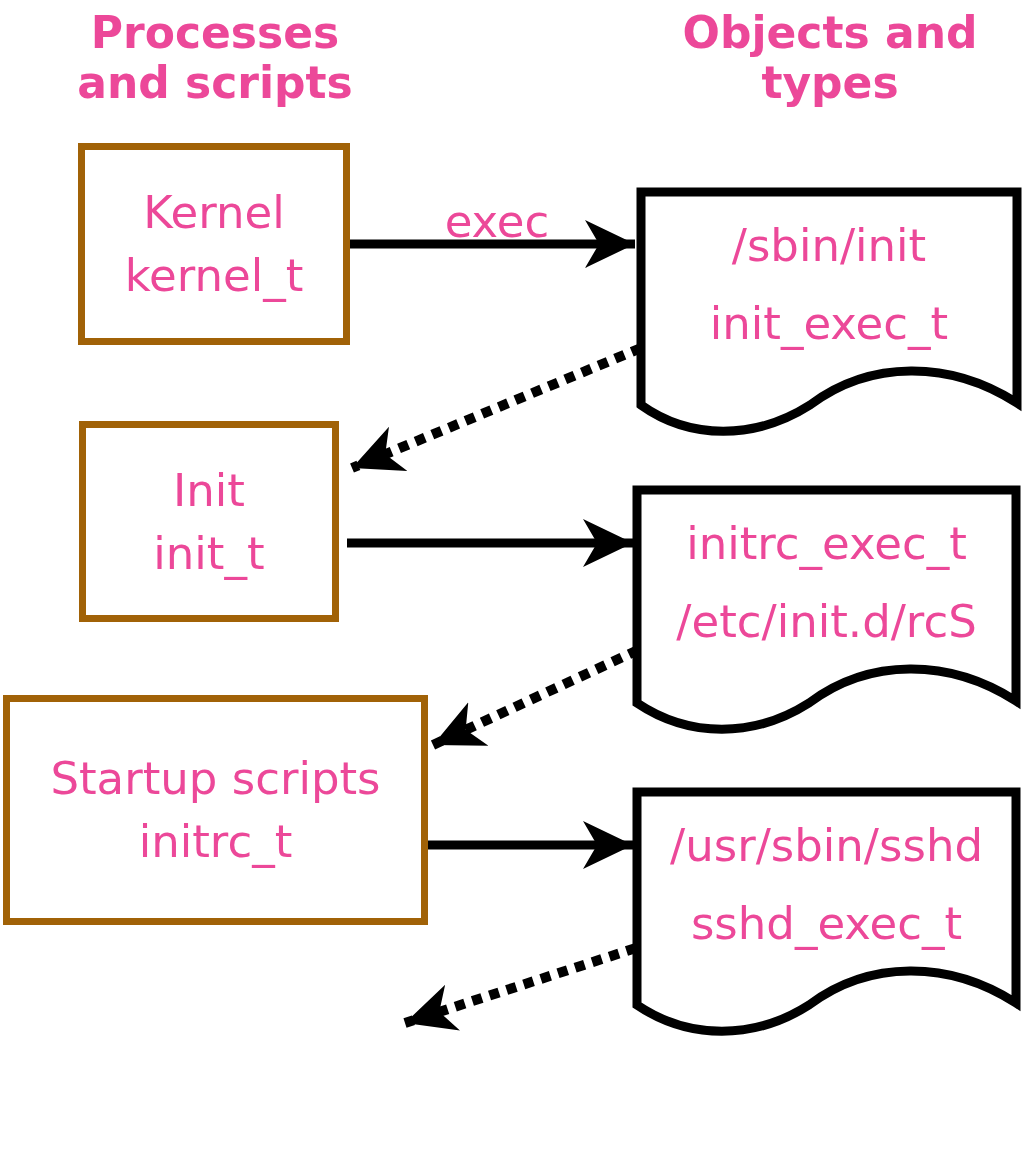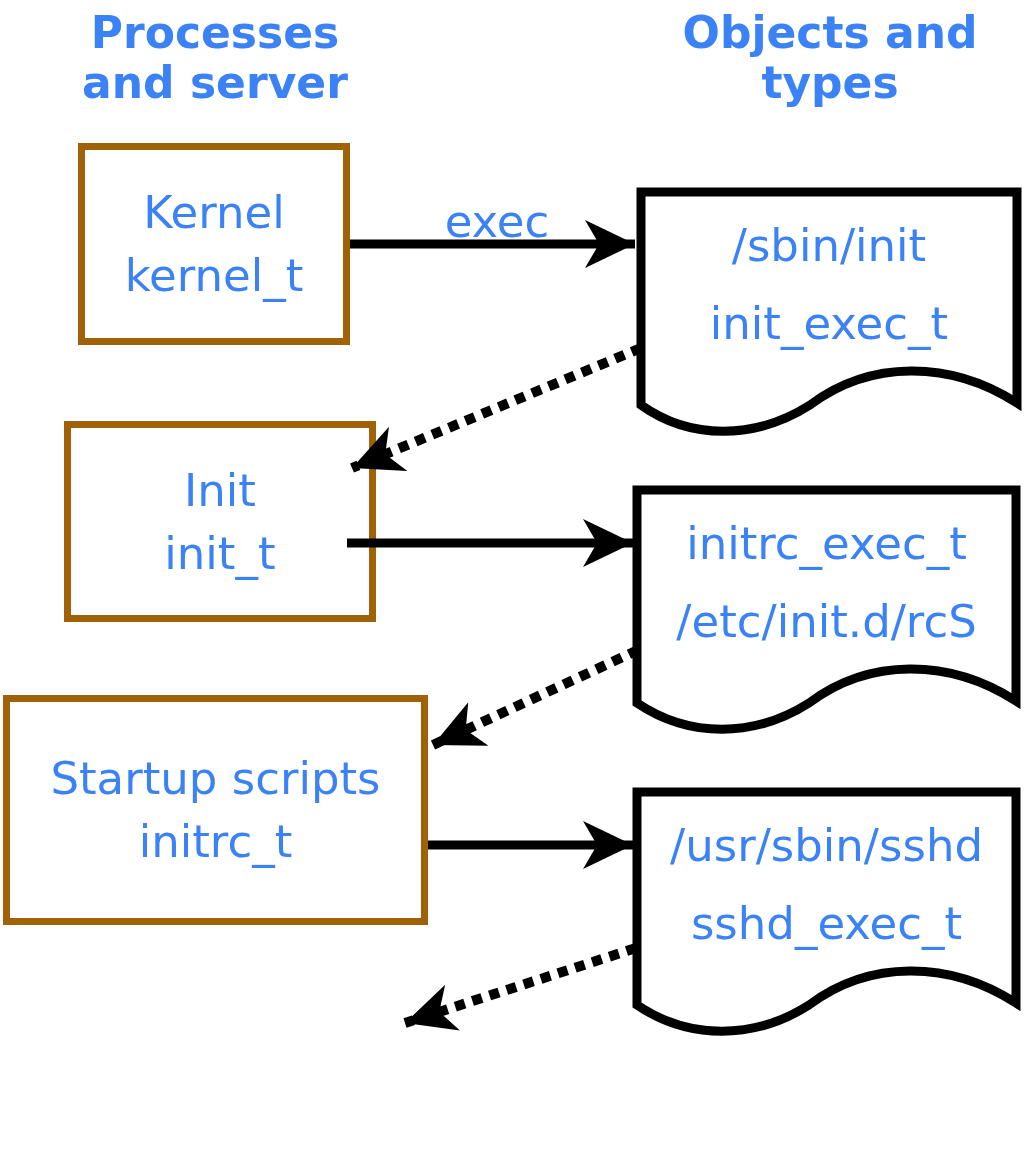--- a/index.html
+++ b/index.html
@@ -6,21 +6,21 @@
     margin: 0;
     padding: 0;
     background: #ffffff;
   }
   .canvas {
     position: relative;
     width: 1024px;
     height: 1173px;
     background: #ffffff;
     font-family: "DejaVu Sans", sans-serif;
-    color: #3b82f6;
+    color: #ec4899;
     overflow: hidden;
   }
   .hdr {
     position: absolute;
     text-align: center;
     font-weight: bold;
     font-size: 44px;
     line-height: 50px;
     white-space: nowrap;
   }
@@ -67,32 +67,32 @@
     pointer-events: none;
   }
 </style>
 </head>
 <body>
 
 <div class="canvas">
 
   <div class="hdr" style="left:0px; top:8px; width:430px;">
     <div>Processes</div>
-    <div>and server</div>
+    <div>and scripts</div>
   </div>
   <div class="hdr" style="left:618px; top:8px; width:424px;">
     <div>Objects and</div>
     <div>types</div>
   </div>
 
   <div class="pbox" style="left:78px; top:143px; width:272px; height:202px;">
     <div>Kernel</div>
     <div>kernel_t</div>
   </div>
-  <div class="pbox" style="left:64px; top:421px; width:312px; height:201px;">
+  <div class="pbox" style="left:79px; top:421px; width:260px; height:201px;">
     <div>Init</div>
     <div>init_t</div>
   </div>
   <div class="pbox" style="left:3px; top:695px; width:425px; height:230px;">
     <div>Startup scripts</div>
     <div>initrc_t</div>
   </div>
 
   <svg class="overlay" width="1024" height="1173" viewBox="0 0 1024 1173">
     <defs>

